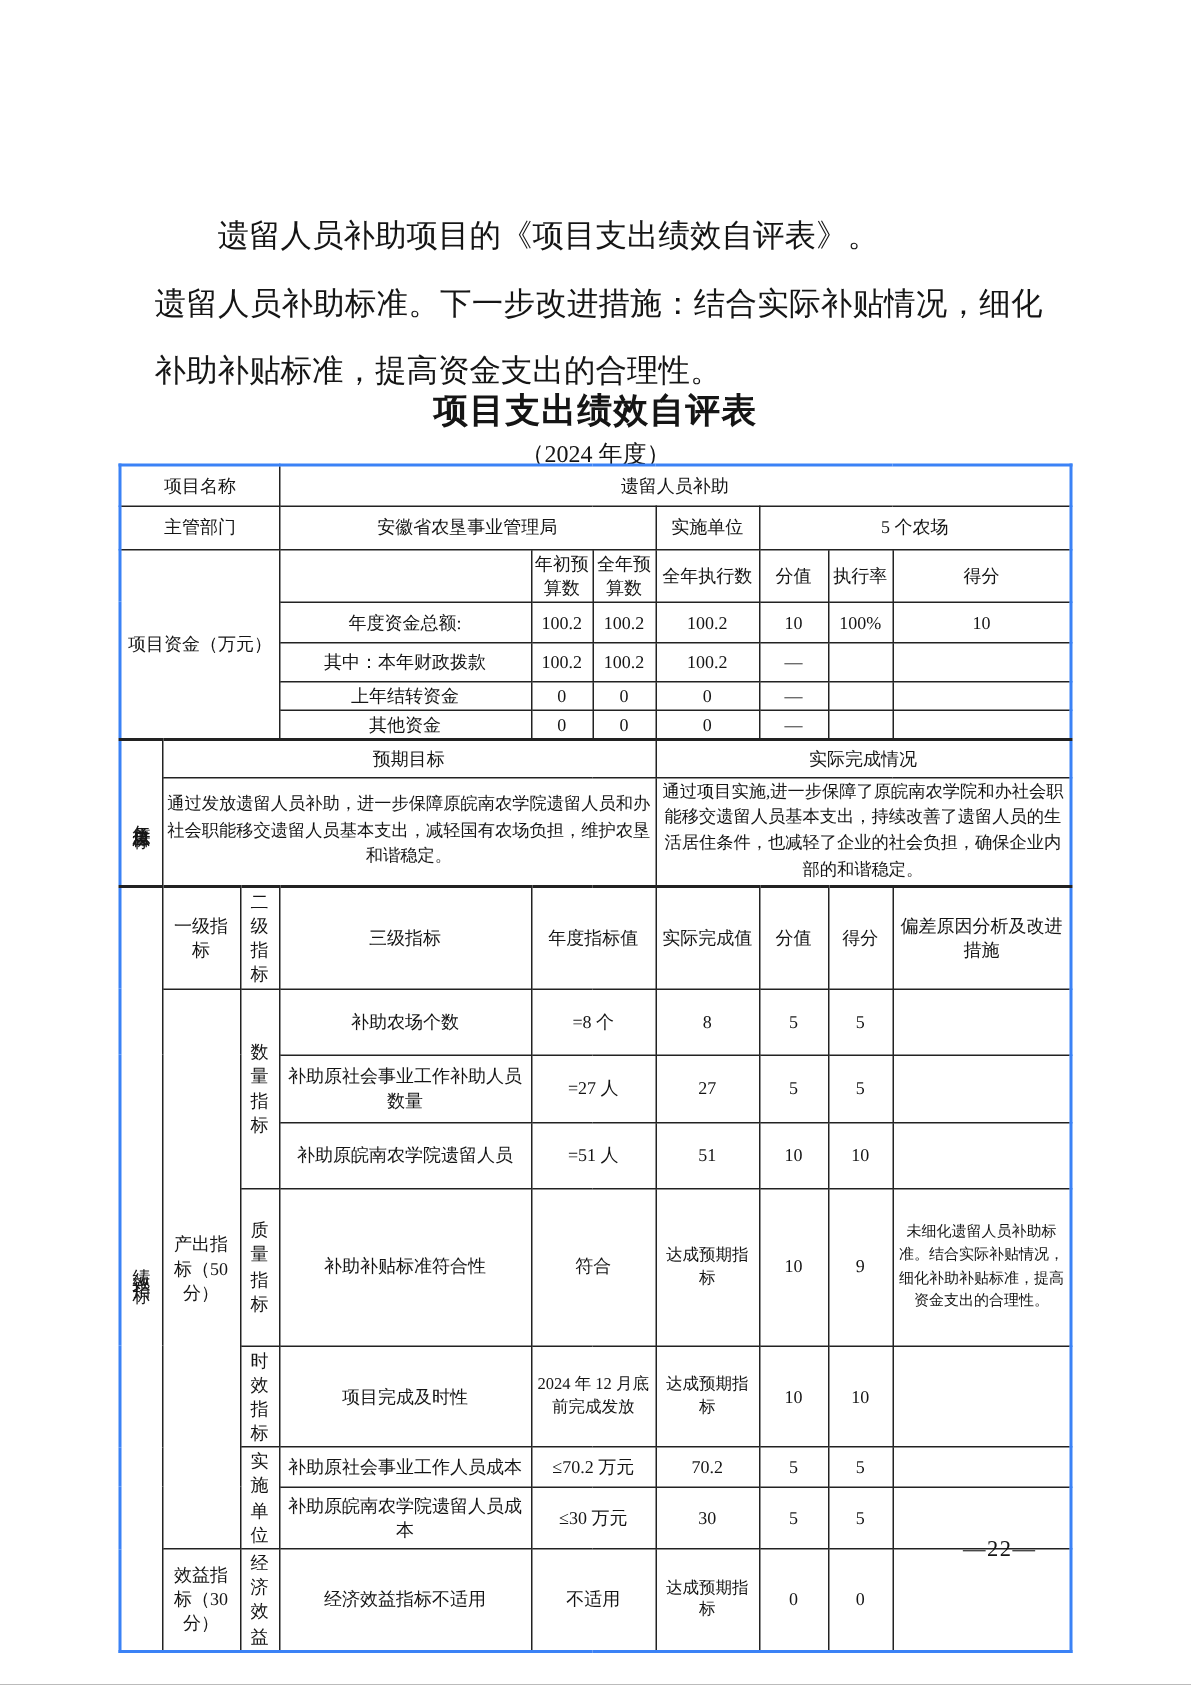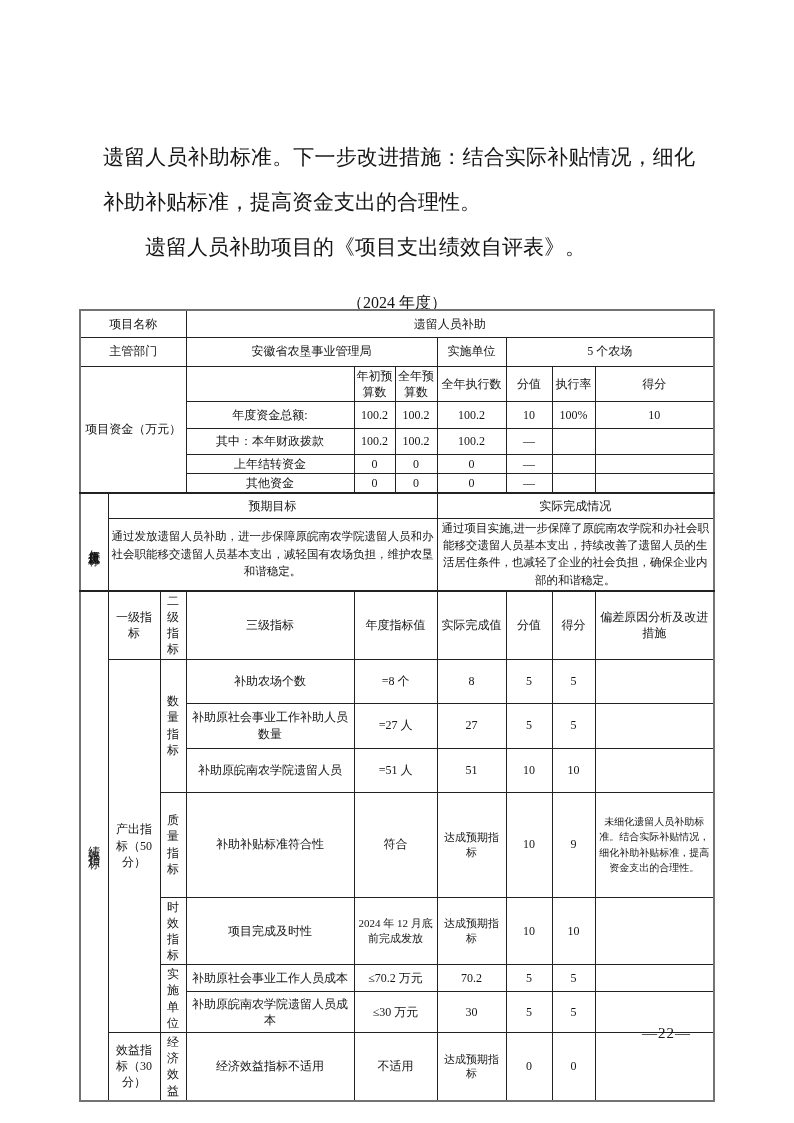--- a/index.html
+++ b/index.html
@@ -58,21 +58,21 @@
     line-height: 1.35;
   }
   table.eval-table td {
     border: 1px solid #222;
     text-align: center;
     vertical-align: middle;
     padding: 1px 2px;
     overflow: hidden;
     word-break: break-all;
   }
-  table.eval-table { border: 2px solid #737373; }
+  table.eval-table { border: 2px solid #3b82f6; }
   tr.thick-top td { border-top-width: 2px; }
   td.left { text-align: left; padding-left: 3px; }
   td.goal {
     font-size: 11.5px;
     text-align: justify;
     text-align-last: center;
     padding: 2px 4px;
     line-height: 1.5;
   }
   td.dev {
@@ -102,24 +102,25 @@
     letter-spacing: 1px;
     margin-top: 32px;
   }
 </style>
 </head>
 <body>
 
 <div class="page">
 
   <div class="body-text">
+    <p class="para indent">遗留人员补助项目的《项目支出绩效自评表》。</p>
     <p class="para">遗留人员补助标准。下一步改进措施：结合实际补贴情况，细化补助补贴标准，提高资金支出的合理性。</p>
-    <p class="para indent">遗留人员补助项目的《项目支出绩效自评表》。</p>
   </div>
 
+  <div class="table-title">项目支出绩效自评表</div>
   <div class="table-subtitle">（2024 年度）</div>
 
   <table class="eval-table">
     <colgroup>
       <col style="width:28px">
         <col style="width:52px">
         <col style="width:26px">
         <col style="width:168px">
       <col style="width:41px">
         <col style="width:42px">

